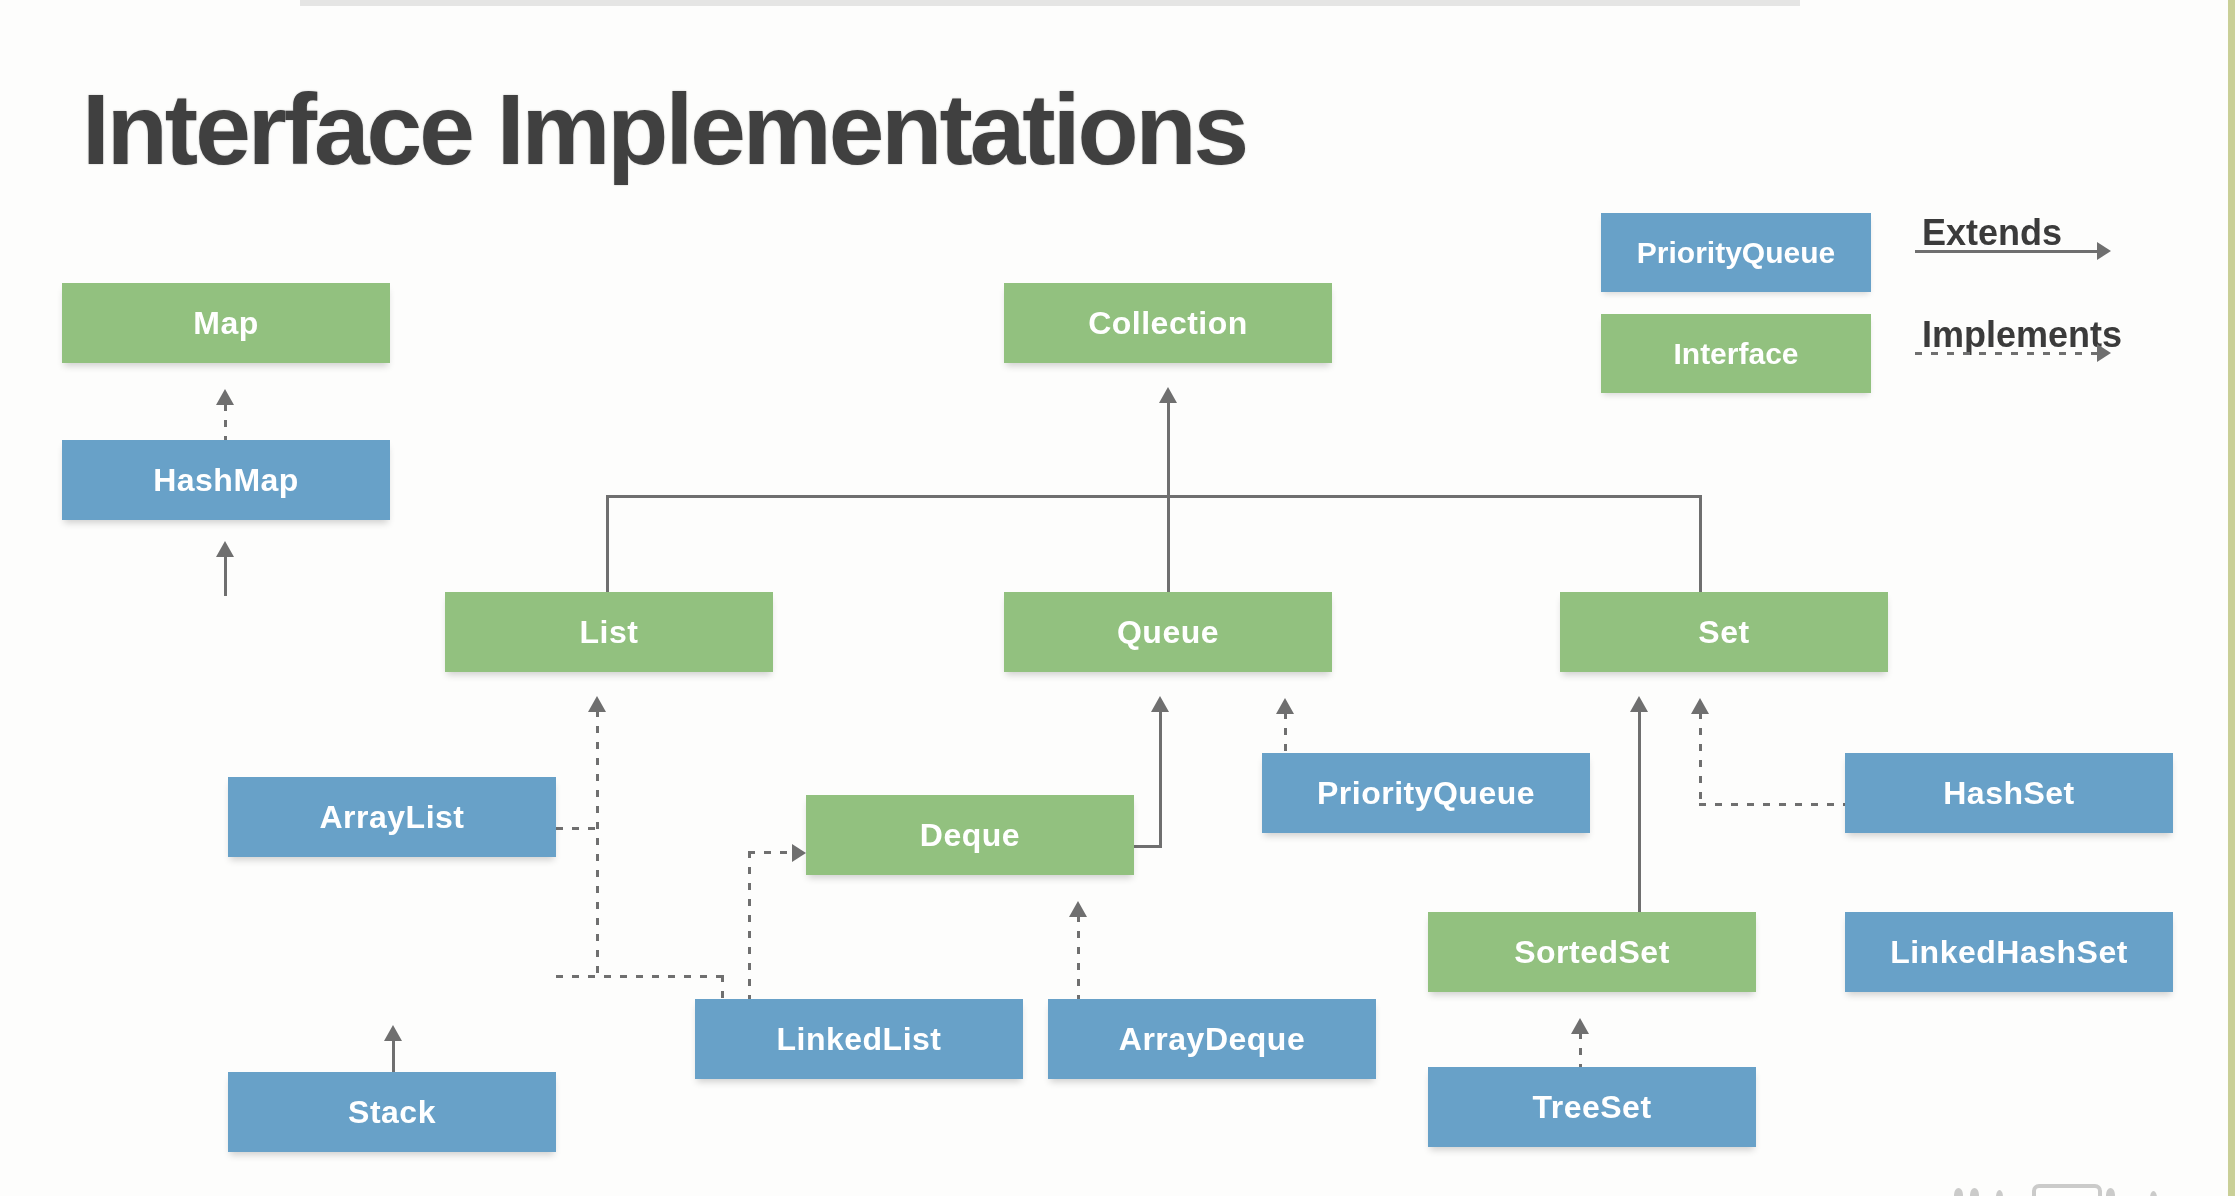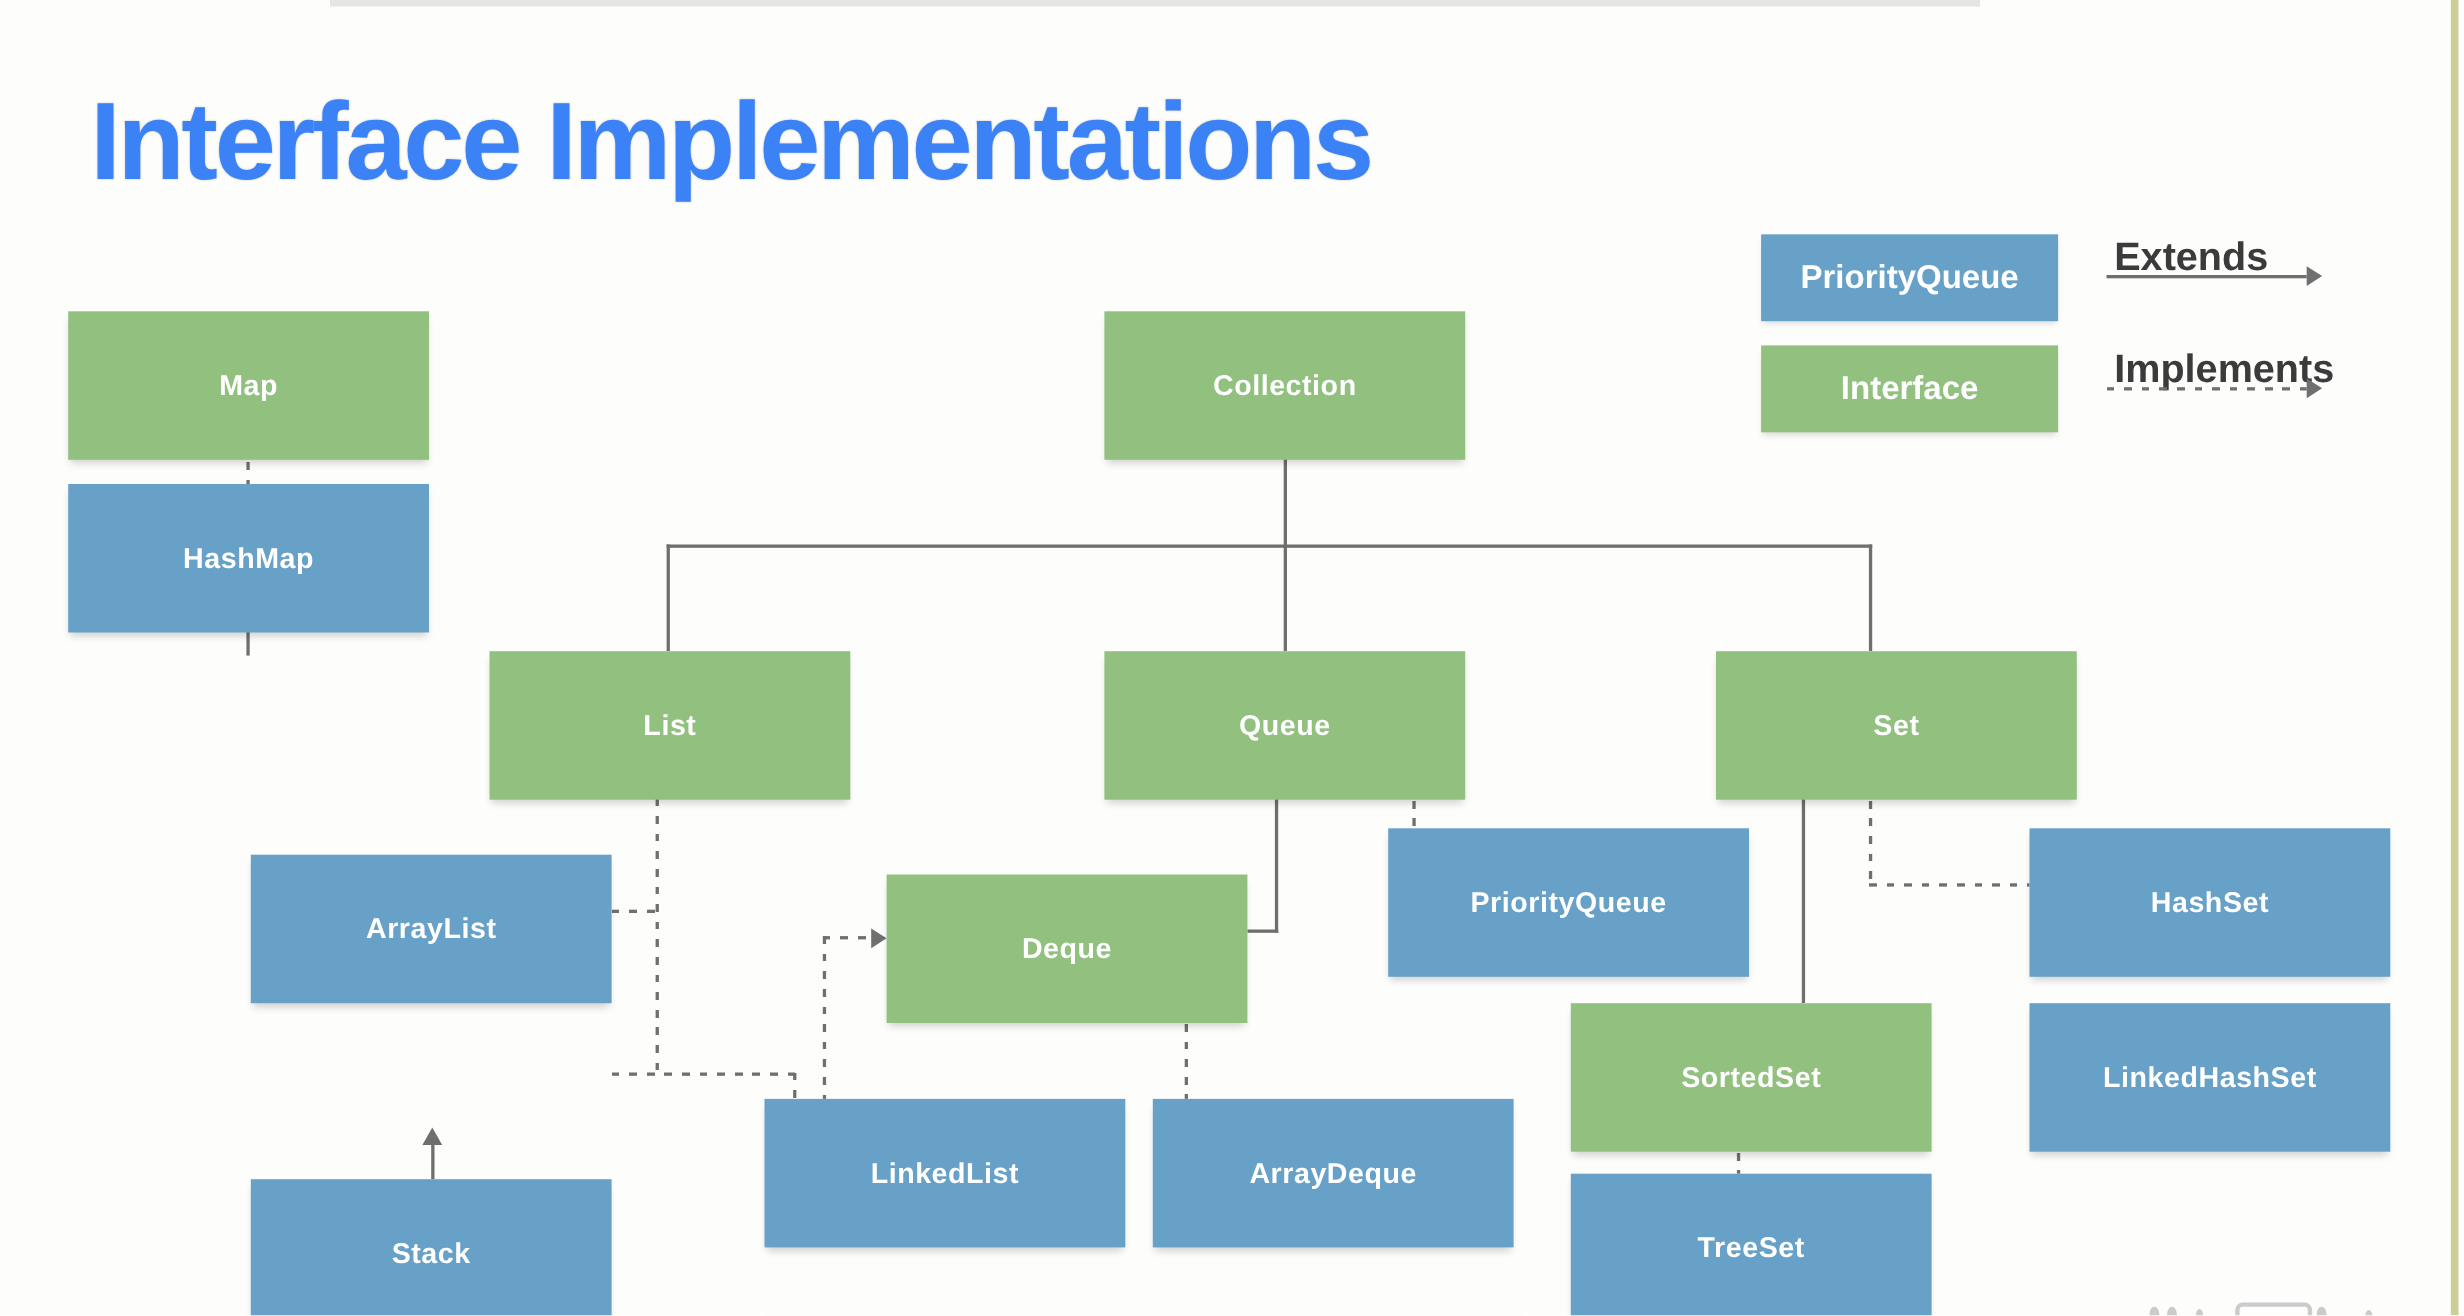--- a/index.html
+++ b/index.html
@@ -3,29 +3,29 @@
 <meta charset="utf-8">
 <style>
   html,body{margin:0;padding:0;background:#ffffff;}
   #stage{
     position:relative;width:2240px;height:1196px;overflow:hidden;
     background:#fdfdfc;font-family:"Liberation Sans",sans-serif;
   }
   
   .title{
     position:absolute;left:82px;top:72px;
-    font-size:100px;font-weight:700;letter-spacing:-3px;color:#3b82f6;
+    font-size:100px;font-weight:700;letter-spacing:-3px;color:#404040;
     text-shadow:0 0 2px rgba(0,0,0,.25);
     white-space:nowrap;
   }
   
   .node{
-    position:absolute;width:328px;height:135px;
+    position:absolute;width:328px;height:80px;
     display:flex;align-items:center;justify-content:center;
-    color:#ffffff;font-size:26px;font-weight:700;letter-spacing:.5px;
+    color:#ffffff;font-size:32px;font-weight:700;letter-spacing:.5px;
     box-shadow:0 5px 7px -2px rgba(0,0,0,.18);
   }
   .interface{background:#92c17f;}
   .implementation{background:#68a1c8;}
   .pos-map{left:62px;top:283px}
   .pos-hashmap{left:62px;top:440px}
   .pos-linkedhashmap{left:62px;top:596px}
   .pos-collection{left:1004px;top:283px}
   .pos-list{left:445px;top:592px}
   .pos-queue{left:1004px;top:592px}

